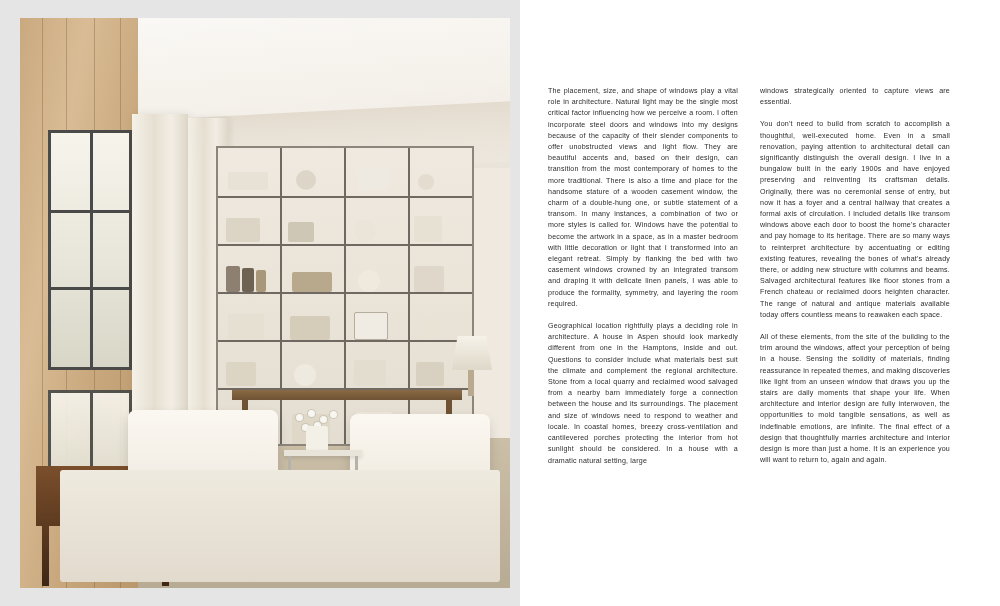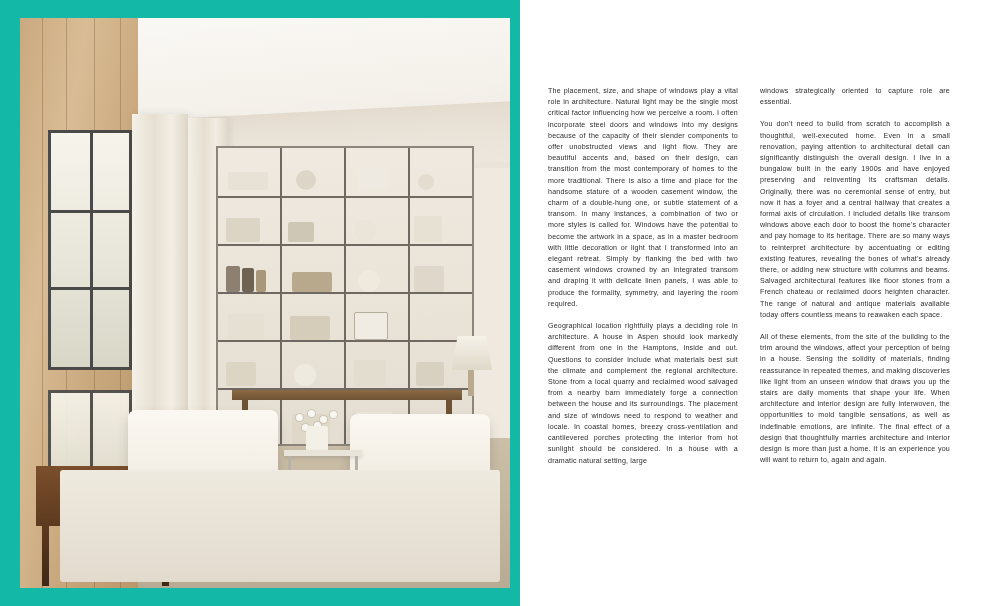--- a/index.html
+++ b/index.html
@@ -11,21 +11,21 @@
   body {
     width: 1000px;
     height: 606px;
     font-family: "Liberation Sans", sans-serif;
     overflow: hidden;
   }
   .spread {
     position: relative;
     width: 1000px;
     height: 606px;
-    background: #14b8a6;
+    background: #e5e5e5;
     display: flex;
   }
 
   
   .page-left {
     position: relative;
     width: 520px;
     height: 606px;
     padding: 18px 10px 18px 20px;
   }
@@ -357,21 +357,21 @@
 
   <div class="page-right">
     <div class="cols">
 
       <div class="col">
         <p>The placement, size, and shape of windows play a vital role in architecture. Natural light may be the single most critical factor influencing how we perceive a room. I often incorporate steel doors and windows into my designs because of the capacity of their slender components to offer unobstructed views and light flow. They are beautiful accents and, based on their design, can transition from the most contemporary of homes to the more traditional. There is also a time and place for the handsome stature of a wooden casement window, the charm of a double-hung one, or subtle statement of a transom. In many instances, a combination of two or more styles is called for. Windows have the potential to become the artwork in a space, as in a master bedroom with little decoration or light that I transformed into an elegant retreat. Simply by flanking the bed with two casement windows crowned by an integrated transom and draping it with delicate linen panels, I was able to produce the formality, symmetry, and layering the room required.</p>
         <p>Geographical location rightfully plays a deciding role in architecture. A house in Aspen should look markedly different from one in the Hamptons, inside and out. Questions to consider include what materials best suit the climate and complement the regional architecture. Stone from a local quarry and reclaimed wood salvaged from a nearby barn immediately forge a connection between the house and its surroundings. The placement and size of windows need to respond to weather and locale. In coastal homes, breezy cross-ventilation and cantilevered porches protecting the interior from hot sunlight should be considered. In a house with a dramatic natural setting, large</p>
       </div>
 
       <div class="col">
-        <p>windows strategically oriented to capture role are essential.</p>
+        <p>windows strategically oriented to capture views are essential.</p>
         <p>You don't need to build from scratch to accomplish a thoughtful, well-executed home. Even in a small renovation, paying attention to architectural detail can significantly distinguish the overall design. I live in a bungalow built in the early 1900s and have enjoyed preserving and reinventing its craftsman details. Originally, there was no ceremonial sense of entry, but now it has a foyer and a central hallway that creates a formal axis of circulation. I included details like transom windows above each door to boost the home's character and pay homage to its heritage. There are so many ways to reinterpret architecture by accentuating or editing existing features, revealing the bones of what's already there, or adding new structure with columns and beams. Salvaged architectural features like floor stones from a French chateau or reclaimed doors heighten character. The range of natural and antique materials available today offers countless means to reawaken each space.</p>
         <p>All of these elements, from the site of the building to the trim around the windows, affect your perception of being in a house. Sensing the solidity of materials, finding reassurance in repeated themes, and making discoveries like light from an unseen window that draws you up the stairs are daily moments that shape your life. When architecture and interior design are fully interwoven, the opportunities to mold tangible sensations, as well as indefinable emotions, are infinite. The final effect of a design that thoughtfully marries architecture and interior design is more than just a home. It is an experience you will want to return to, again and again.</p>
       </div>
 
     </div>
 
   </div>
 
 </div>
 

